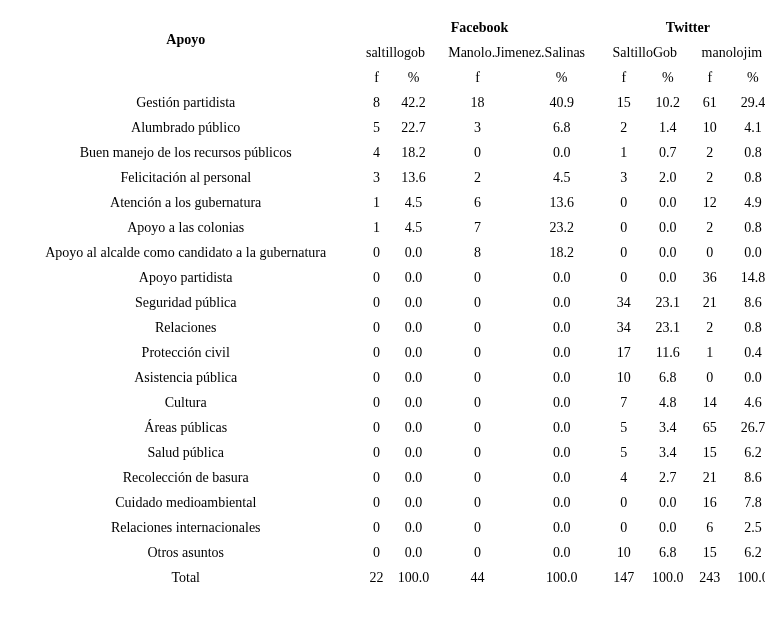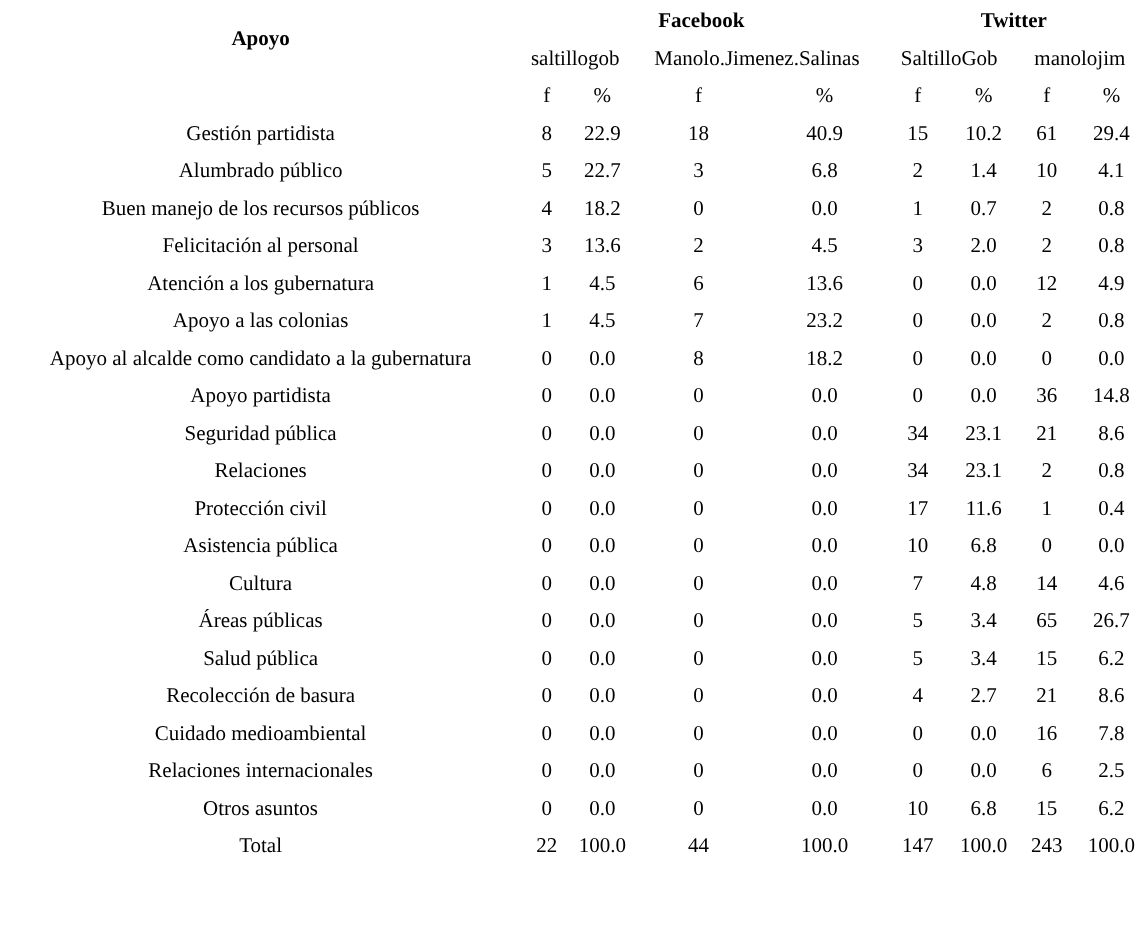--- a/index.html
+++ b/index.html
@@ -9,22 +9,23 @@
   body {
     width: 765px;
     height: 634px;
     background: #ffffff;
     font-family: "Liberation Serif", "DejaVu Serif", serif;
     font-size: 14px;
     color: #000000;
     overflow: hidden;
   }
   .table-wrap {
-    padding-top: 2px;
+    padding-top: 15px;
     padding-left: 1px;
+    margin-left: 12px;
   }
   table {
     border-collapse: collapse;
     table-layout: fixed;
     width: 762px;
   }
   th, td {
     padding: 0;
     height: 25px;
     text-align: center;
@@ -74,21 +75,21 @@
         <th>f</th>
         <th>%</th>
         <th>f</th>
         <th>%</th>
       </tr>
     </thead>
     <tbody>
         <tr>
           <td>Gestión partidista</td>
           <td>8</td>
-          <td>22.9</td>
+          <td>42.2</td>
           <td>18</td>
           <td>40.9</td>
           <td>15</td>
           <td>10.2</td>
           <td>61</td>
           <td>29.4</td>
         </tr>
         <tr>
           <td>Alumbrado público</td>
           <td>5</td>

